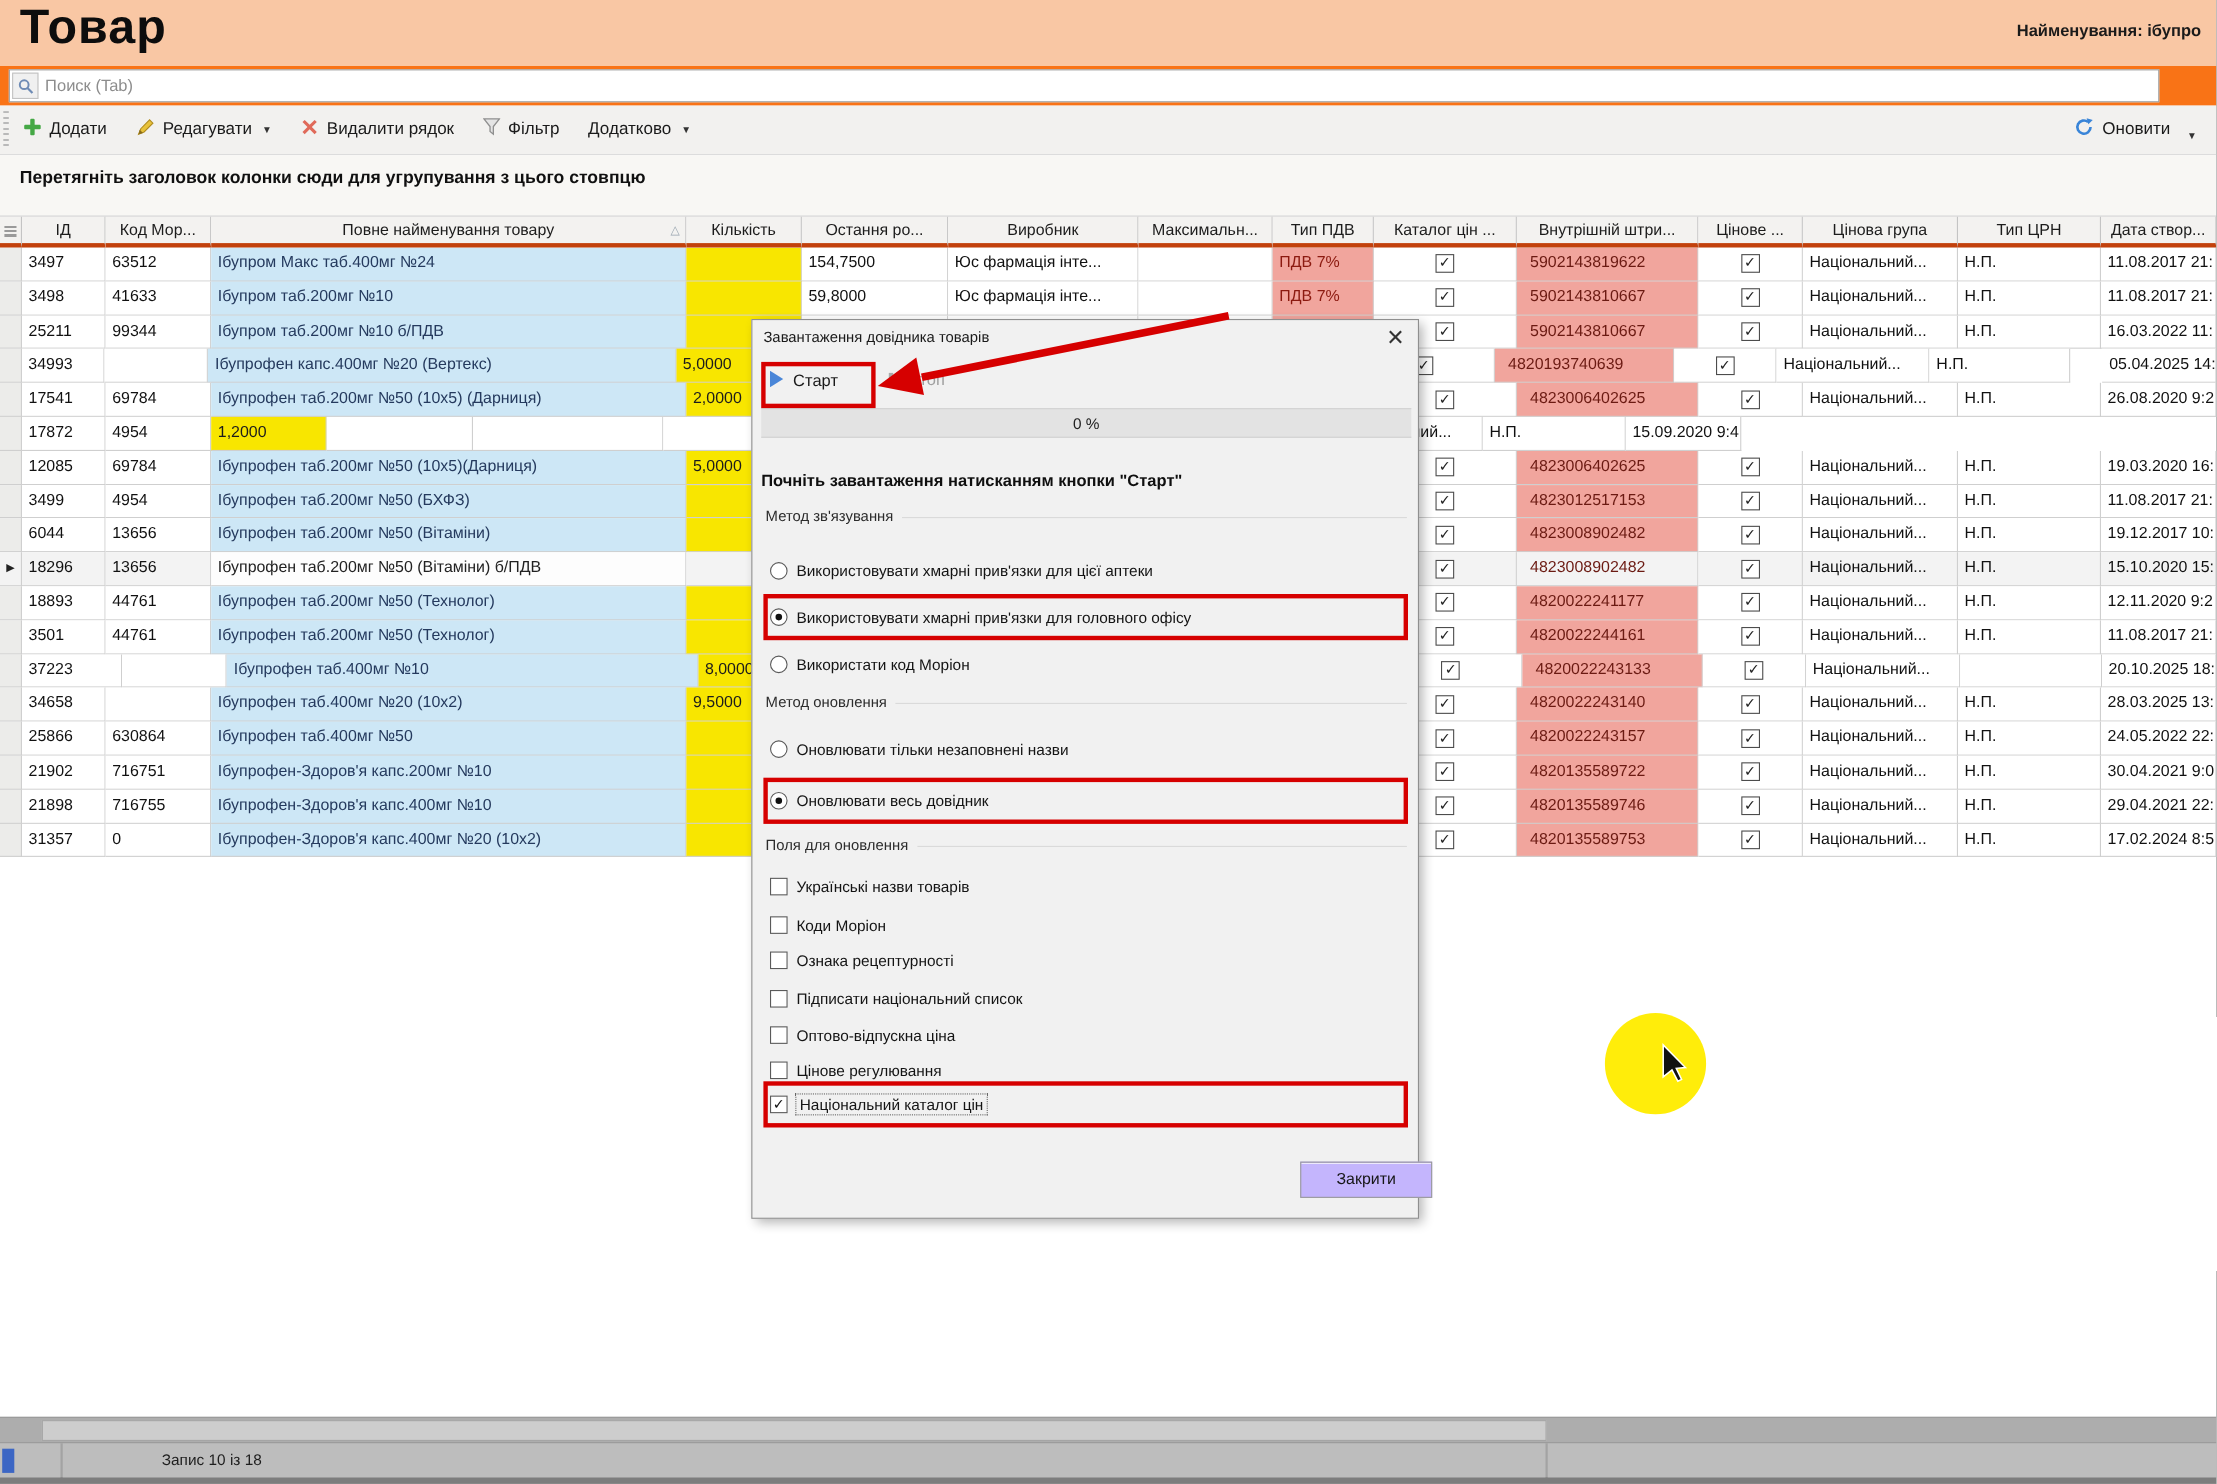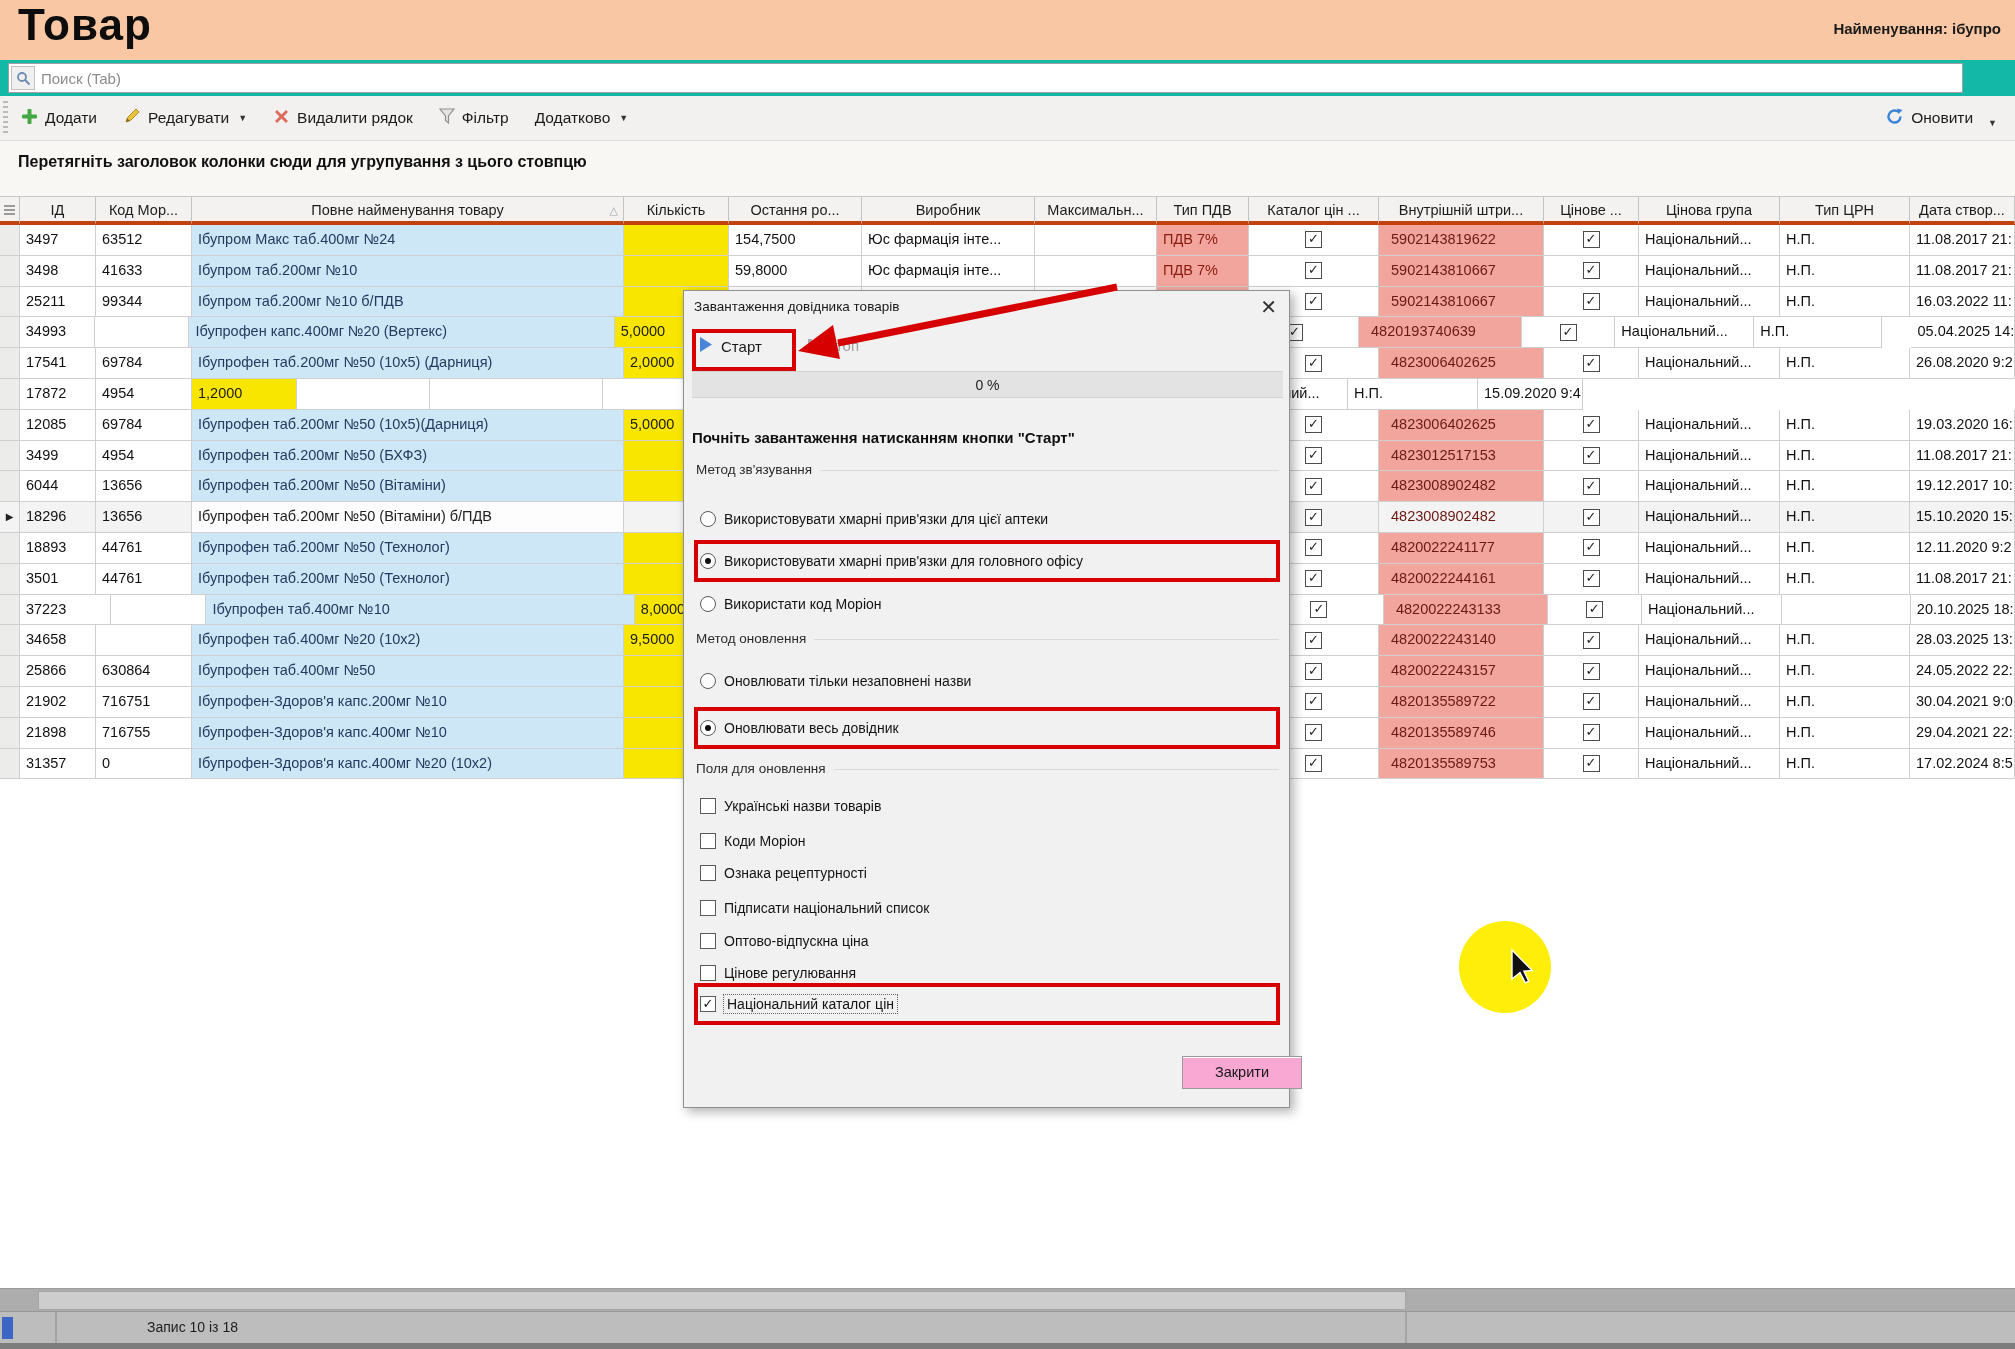--- a/index.html
+++ b/index.html
@@ -6,21 +6,21 @@
   *{box-sizing:border-box;}
   .screen{position:relative;width:2015px;height:1349px;background:#fff;overflow:hidden;
     font-family:"Liberation Sans","DejaVu Sans",sans-serif;color:#111;}
 
   
   .titlebar{position:absolute;left:0;top:0;width:2015px;height:60px;background:#f9c7a4;}
   .app-title{position:absolute;left:18px;top:0px;font-size:44px;font-weight:bold;color:#0d0d0d;letter-spacing:1px;}
   .right-label{position:absolute;right:14px;top:20px;font-size:15px;font-weight:bold;color:#1a1a1a;}
 
   
-  .searchrow{position:absolute;left:0;top:60px;width:2015px;height:36px;background:#14b8a6;}
+  .searchrow{position:absolute;left:0;top:60px;width:2015px;height:36px;background:#f97316;}
   .searchbox{position:absolute;left:8px;top:3px;width:1955px;height:30px;background:#fff;border:1px solid #9f9f9f;display:flex;align-items:center;}
   .mag{width:24px;height:24px;margin-left:2px;border:1px solid #c2c2c2;background:#f0f0f0;display:flex;align-items:center;justify-content:center;}
   .searchbox input{border:0;outline:none;flex:1;height:26px;font-size:15px;font-family:"Liberation Sans","DejaVu Sans",sans-serif;color:#333;background:transparent;padding-left:6px;}
   .searchbox input::placeholder{color:#8d8d8d;}
 
   
   .toolbar{position:absolute;left:0;top:96px;width:2015px;height:45px;background:#f2f1ef;border-bottom:1px solid #dcdcdc;display:flex;align-items:center;}
   .tgrip{width:5px;height:34px;margin-left:3px;background:repeating-linear-gradient(#b9b9b9 0 2px,transparent 2px 5px);}
   .tbtn{display:flex;align-items:center;gap:7px;font-size:15.5px;color:#1a1a1a;padding:0 13px;height:36px;cursor:default;}
   .caret{font-size:9px;color:#333;margin-left:2px;}
@@ -72,21 +72,21 @@
   .dlg-msg{position:absolute;left:8px;top:138px;font-size:15px;font-weight:bold;color:#0f0f0f;}
   .dlg-cap{position:absolute;left:12px;display:flex;align-items:center;width:583px;font-size:13.5px;color:#2c2c2c;}
   .dlg-cap .line{flex:1;height:1px;background:#dadada;margin-left:8px;margin-top:2px;}
   .opt{position:absolute;left:16px;display:flex;align-items:center;gap:8px;font-size:14px;color:#141414;height:22px;}
   .rad{width:16px;height:16px;border:1px solid #5a5a5a;border-radius:50%;background:#fff;position:relative;flex:none;}
   .rad.on:after{content:"";position:absolute;left:4px;top:4px;width:6px;height:6px;border-radius:50%;background:#111;}
   .chk{width:16px;height:16px;border:1px solid #5a5a5a;background:#fff;flex:none;font-size:13px;line-height:14px;text-align:center;color:#111;}
   .optlab.focus{outline:1px dotted #666;padding:1px 3px;}
   .ann{position:absolute;left:10px;width:586px;height:42px;border:4px solid #d60000;z-index:3;pointer-events:none;}
   .ann-start{position:absolute;left:8px;top:38px;width:104px;height:42px;border:4px solid #d60000;z-index:3;pointer-events:none;}
-  .dlg-closebtn{position:absolute;left:498px;top:765px;width:120px;height:33px;background:#f9a8d4;border:1px solid #9a9a9a;
+  .dlg-closebtn{position:absolute;left:498px;top:765px;width:120px;height:33px;background:#c4b5fd;border:1px solid #9a9a9a;
       font-size:14.5px;text-align:center;line-height:31px;color:#161616;box-shadow:inset 0 1px 0 #fafafa;}
 
   .overlay{position:absolute;left:0;top:0;z-index:30;pointer-events:none;}
 </style>
 </head>
 <body>
 
 <div class="screen">
 
   <div class="titlebar">

